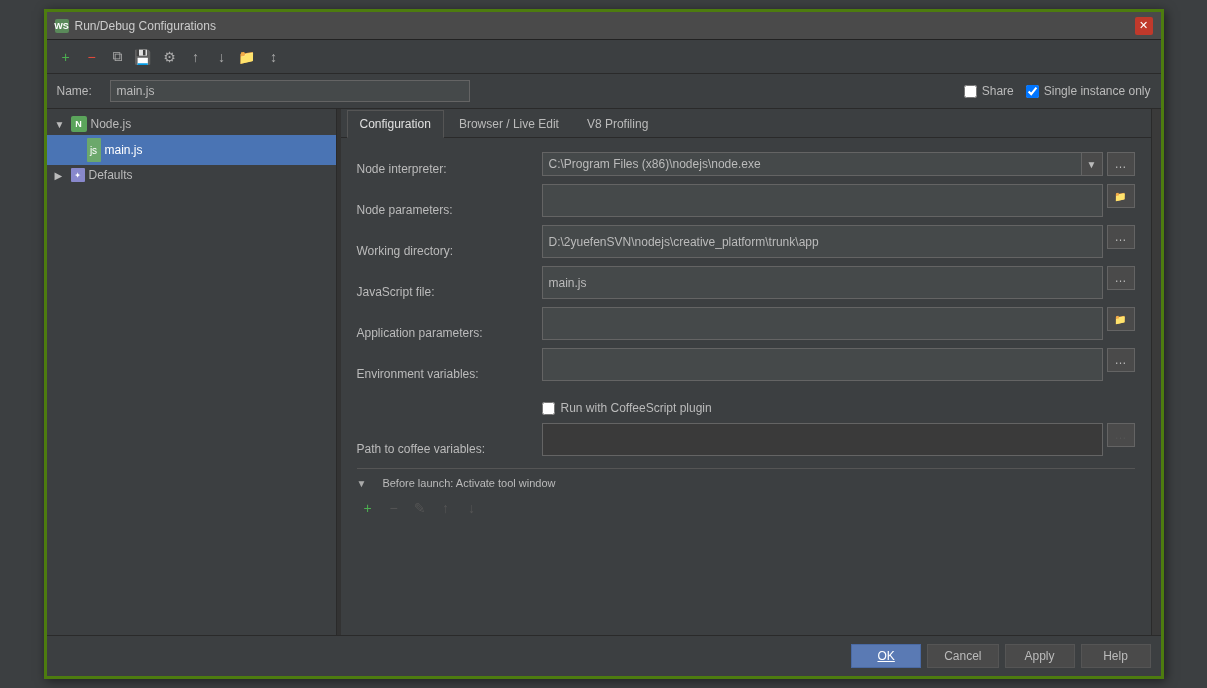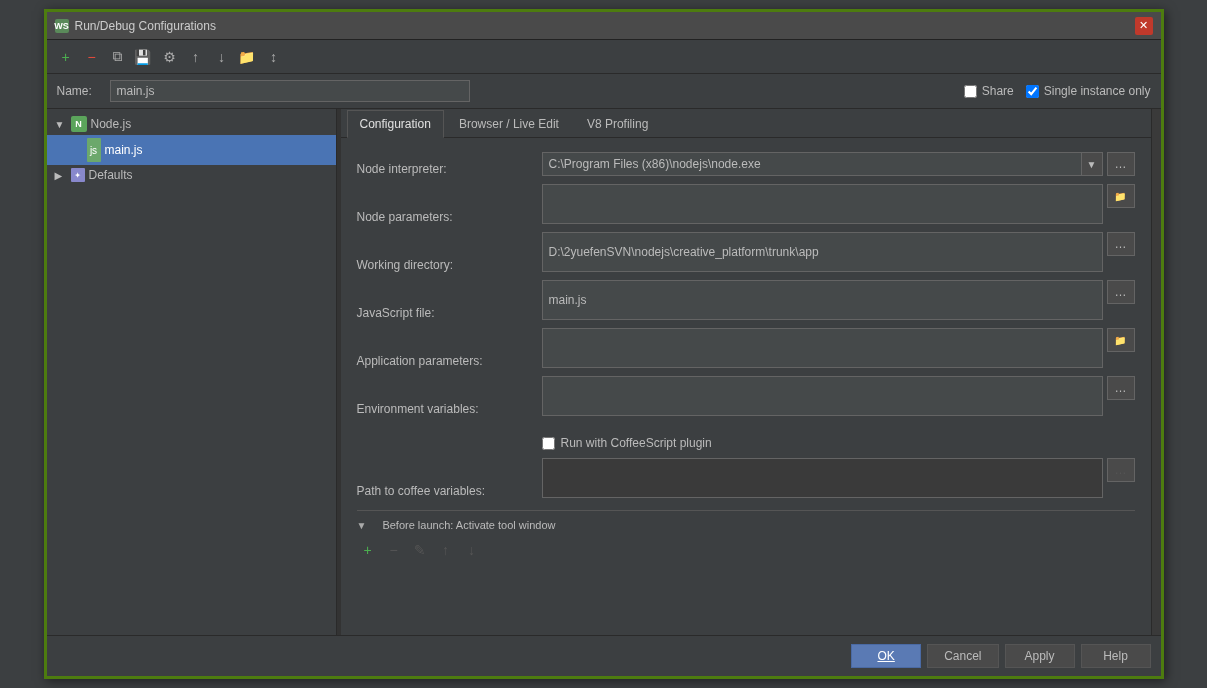--- a/index.html
+++ b/index.html
@@ -279,21 +279,21 @@
     }
 
     .form-input {
       flex: 1;
       background: #45494a;
       border: 1px solid #646464;
       color: #bbb;
       font-size: 12px;
       padding: 3px 6px;
       outline: none;
-      height: 40px;
+      height: 33px;
     }
 
     .form-input-with-btn {
       display: flex;
       flex: 1;
       gap: 2px;
     }
 
     .input-dropdown {
       display: flex;

